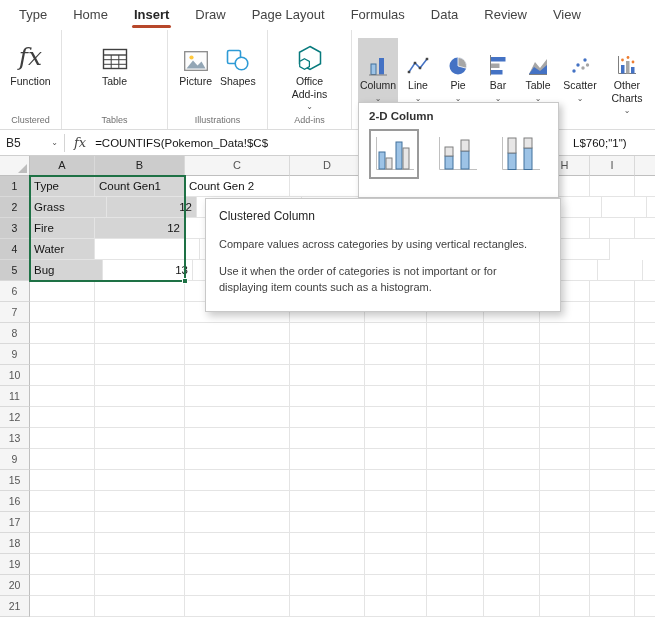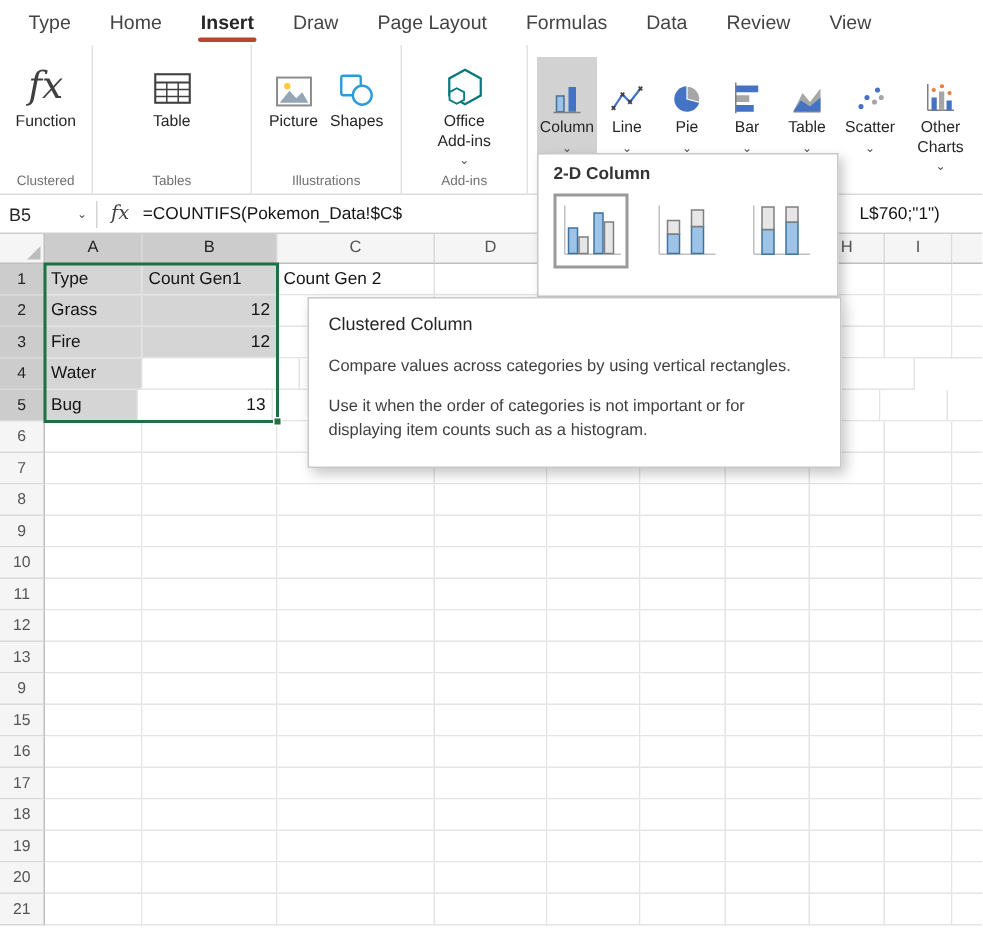--- a/index.html
+++ b/index.html
@@ -283,21 +283,21 @@
         <div class="gc dcell" style="width: 75px;"></div>
         <div class="gc dcell" style="width: 62px;"></div>
         <div class="gc dcell" style="width: 57px;"></div>
         <div class="gc dcell" style="width: 56px;"></div>
         <div class="gc dcell" style="width: 50px;"></div>
         <div class="gc dcell" style="width: 45px;"></div>
         <div class="gc dcell" style="width: 65px;"></div>
       </div>
       <div class="g-row">
         <div class="gc rowhdr sel">2</div>
-        <div class="gc dcell in-sel" style="width: 65px;">Grass</div>
+        <div class="gc dcell in-sel" style="width: 77px;">Grass</div>
         <div class="gc dcell num in-sel" style="width: 90px;">12</div>
         <div class="gc dcell" style="width: 105px;"></div>
         <div class="gc dcell" style="width: 75px;"></div>
         <div class="gc dcell" style="width: 62px;"></div>
         <div class="gc dcell" style="width: 57px;"></div>
         <div class="gc dcell" style="width: 56px;"></div>
         <div class="gc dcell" style="width: 50px;"></div>
         <div class="gc dcell" style="width: 45px;"></div>
         <div class="gc dcell" style="width: 65px;"></div>
       </div>
@@ -321,21 +321,21 @@
         <div class="gc dcell" style="width: 75px;"></div>
         <div class="gc dcell" style="width: 62px;"></div>
         <div class="gc dcell" style="width: 57px;"></div>
         <div class="gc dcell" style="width: 56px;"></div>
         <div class="gc dcell" style="width: 50px;"></div>
         <div class="gc dcell" style="width: 45px;"></div>
         <div class="gc dcell" style="width: 65px;"></div>
       </div>
       <div class="g-row">
         <div class="gc rowhdr sel">5</div>
-        <div class="gc dcell in-sel" style="width: 62px;">Bug</div>
+        <div class="gc dcell in-sel" style="width: 73px;">Bug</div>
         <div class="gc dcell num in-sel active" style="width: 90px;">13</div>
         <div class="gc dcell" style="width: 105px;"></div>
         <div class="gc dcell" style="width: 75px;"></div>
         <div class="gc dcell" style="width: 62px;"></div>
         <div class="gc dcell" style="width: 57px;"></div>
         <div class="gc dcell" style="width: 56px;"></div>
         <div class="gc dcell" style="width: 50px;"></div>
         <div class="gc dcell" style="width: 45px;"></div>
         <div class="gc dcell" style="width: 65px;"></div>
       </div>

